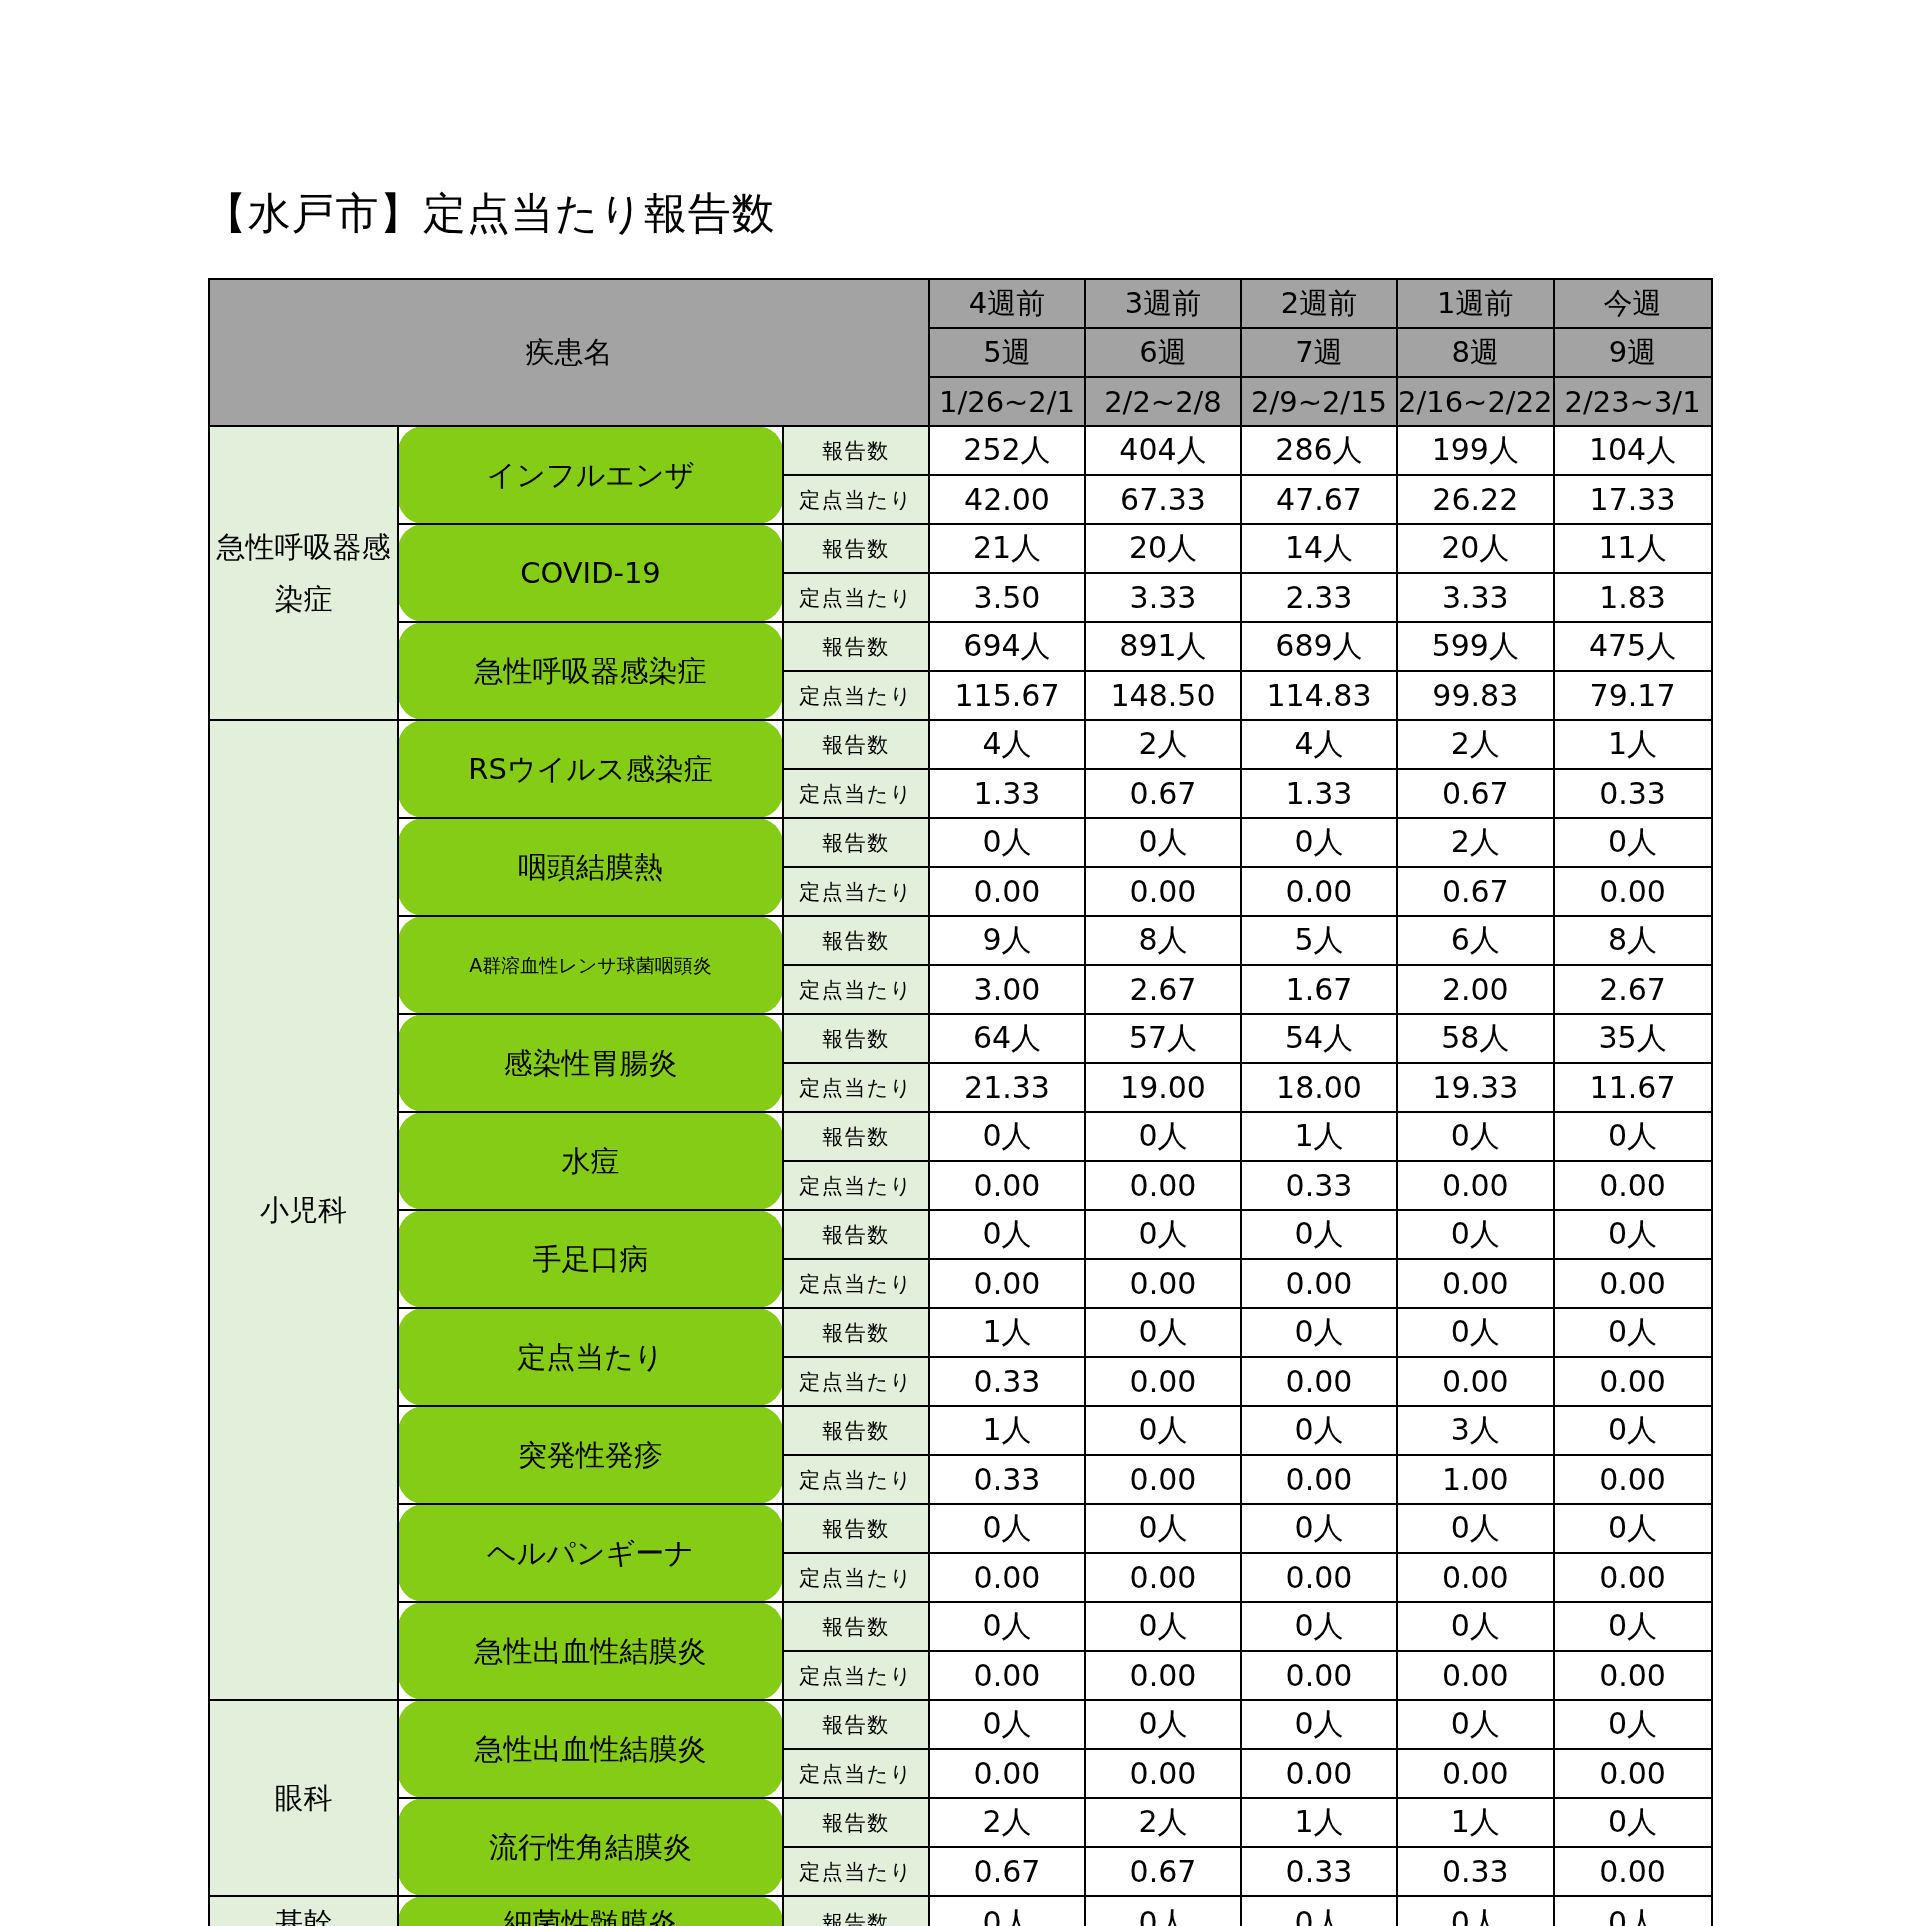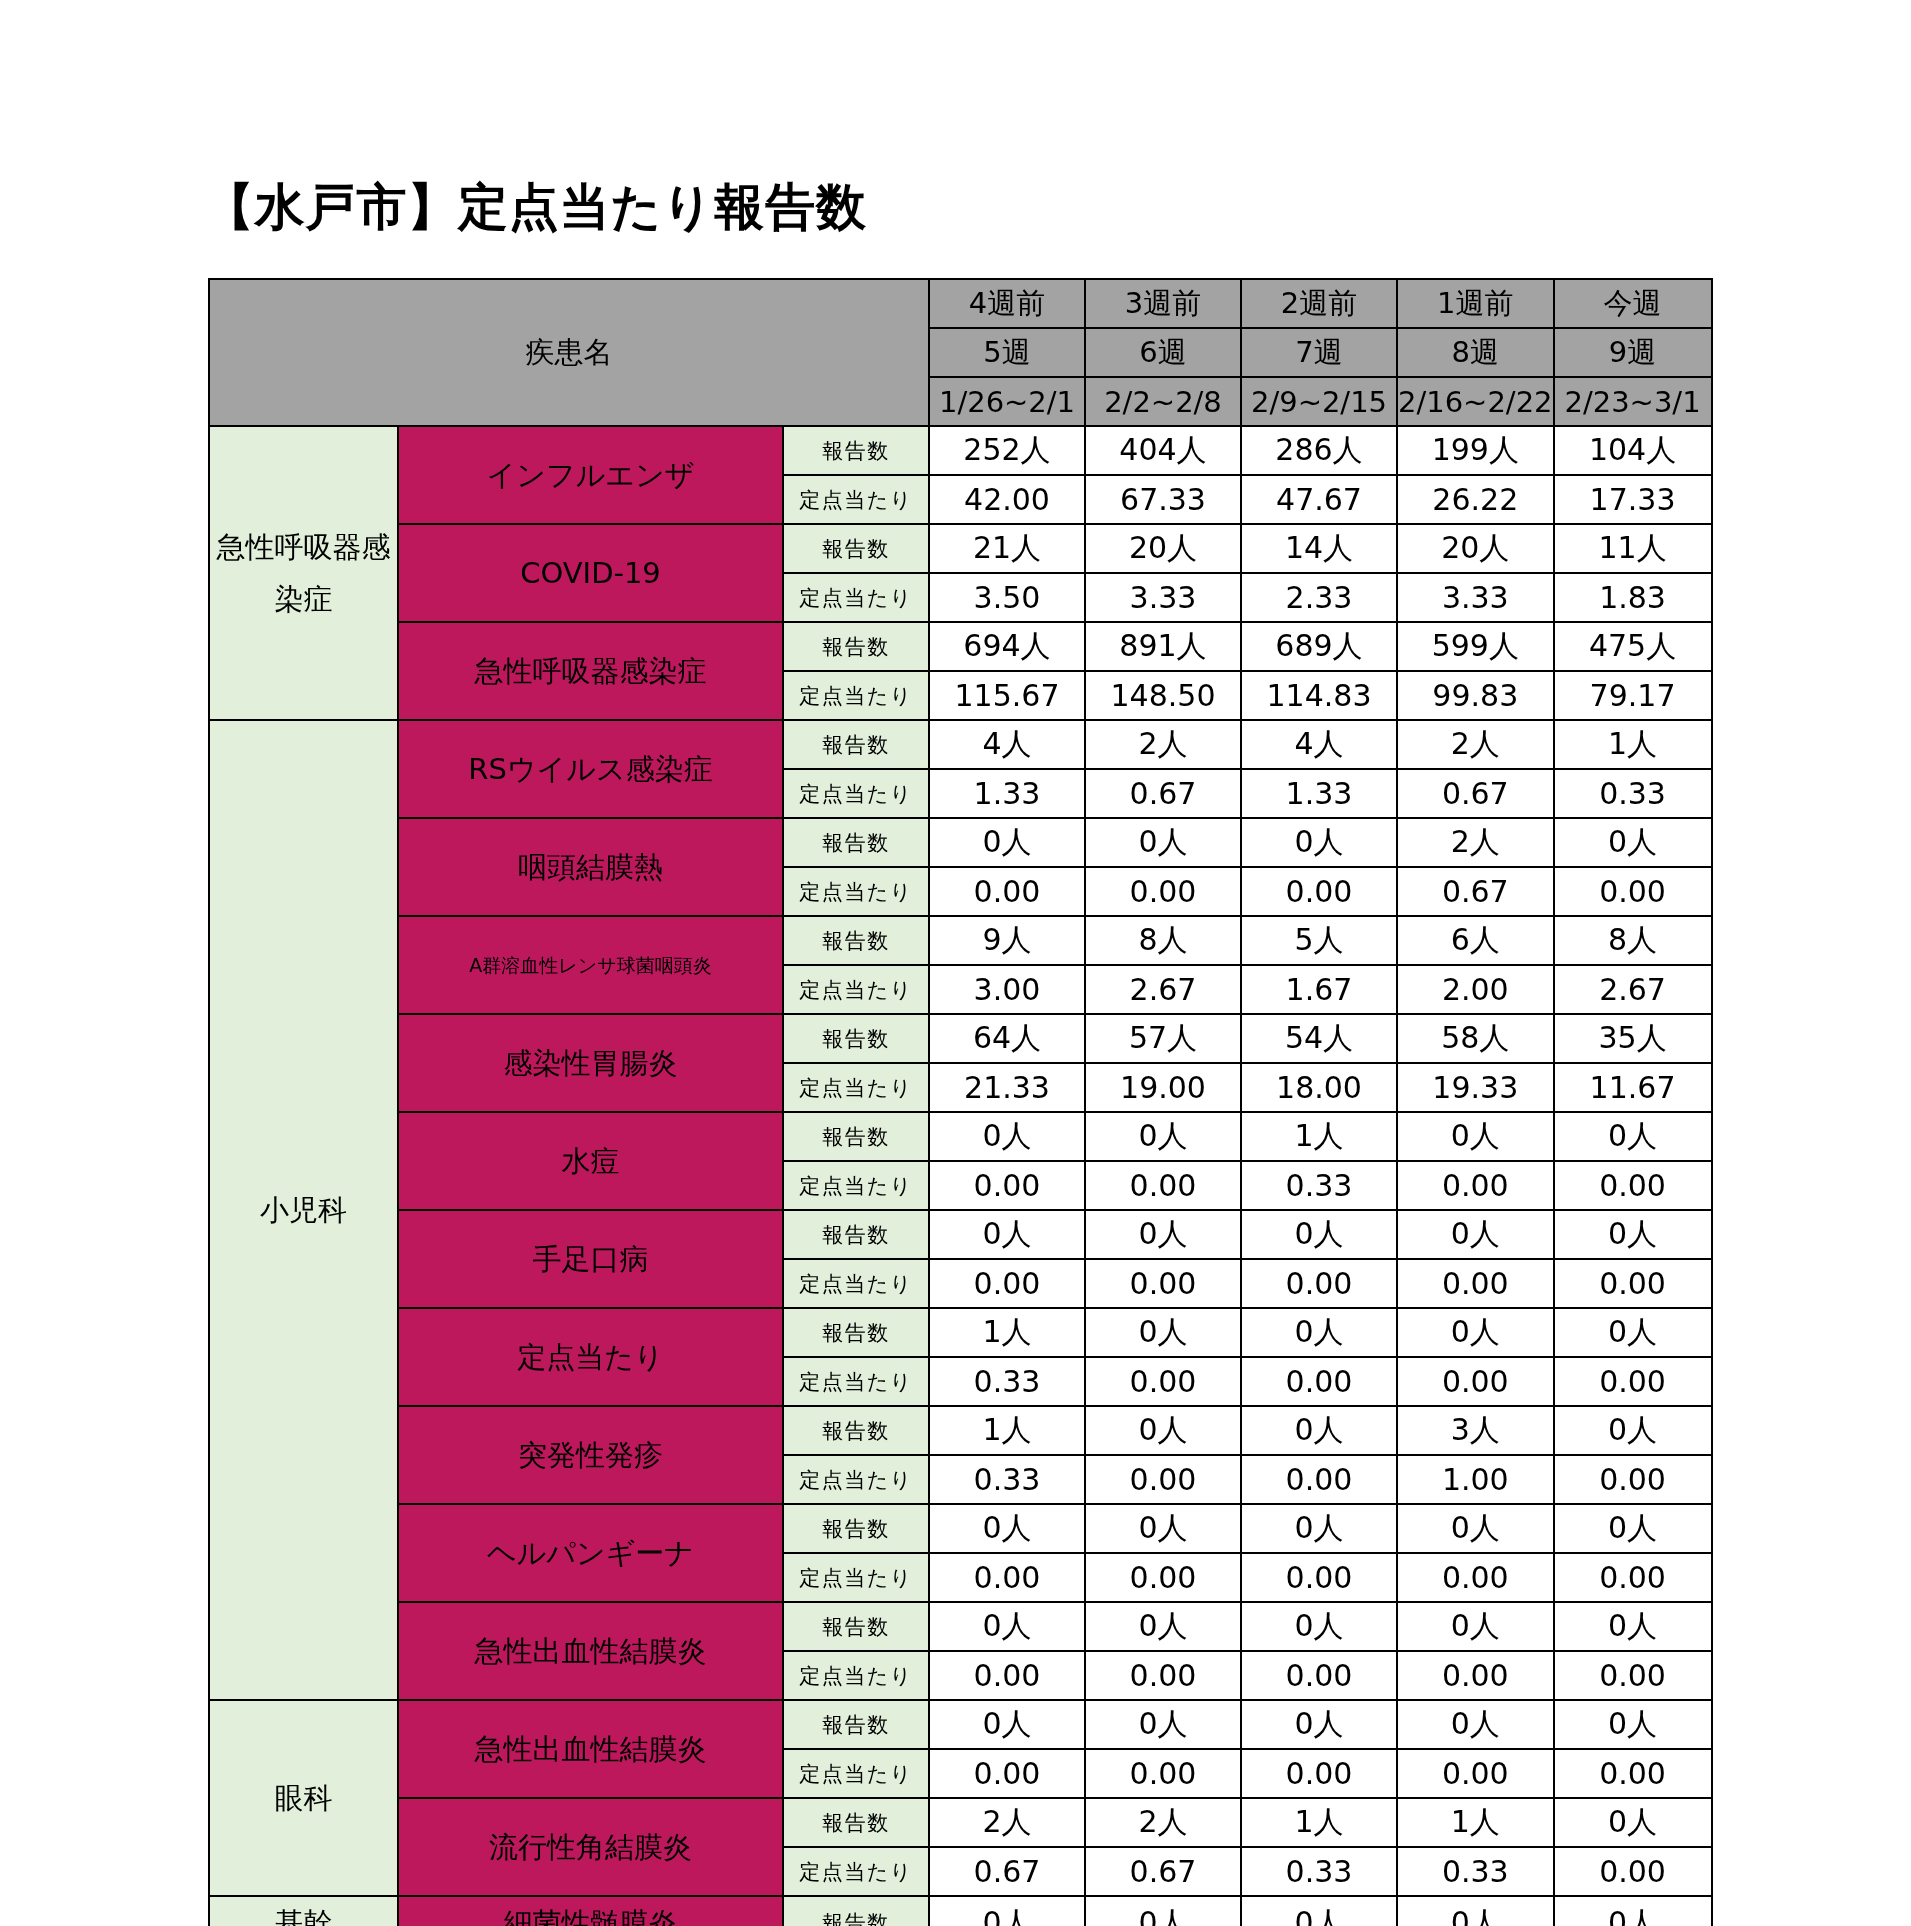--- a/index.html
+++ b/index.html
@@ -1,22 +1,22 @@
 <!DOCTYPE html>
 <html style="font-size:6.2px"><head>
 <meta charset="utf-8">
 <style>
   html, body { margin:0; padding:0; background:#ffffff; }
   body { width:1911px; height:2703px; position:relative; font-family:"DejaVu Sans", "Liberation Sans", sans-serif; color:#000; }
-  .title { position:absolute; left:204px; top:174px; font-size:50px; font-weight:bold; letter-spacing:0.8px; white-space:nowrap; }
+  .title { position:absolute; left:204px; top:185px; font-size:43px; font-weight:normal; letter-spacing:0.8px; white-space:nowrap; }
   table.main { position:absolute; left:208px; top:278px; border-collapse:collapse; table-layout:fixed; }
   table.main td { border:2.7px solid #000; text-align:center; vertical-align:middle; padding:0; overflow:hidden; white-space:nowrap; }
   .hdr { background:#a3a3a3; font-size:29px; }
   .cat { background:#e2efda; font-size:29px; line-height:1.8; white-space:normal !important; }
-  .dis { background:#be185d; font-size:29px; line-height:1.8; white-space:normal !important; }
+  .dis { background:#84cc16; font-size:29px; line-height:1.8; white-space:normal !important;border-radius:26px; }
   .dis.small { font-size:19px; }
   .kind { background:#e2efda; font-size:21px; letter-spacing:1.5px; }
   .val { background:#ffffff; font-size:30px; }
   tr.h td { height:47px; }
   tr.d td { height:47px; }
 </style>
 </head>
 <body>
 
 <div class="title">【水戸市】定点当たり報告数</div>

